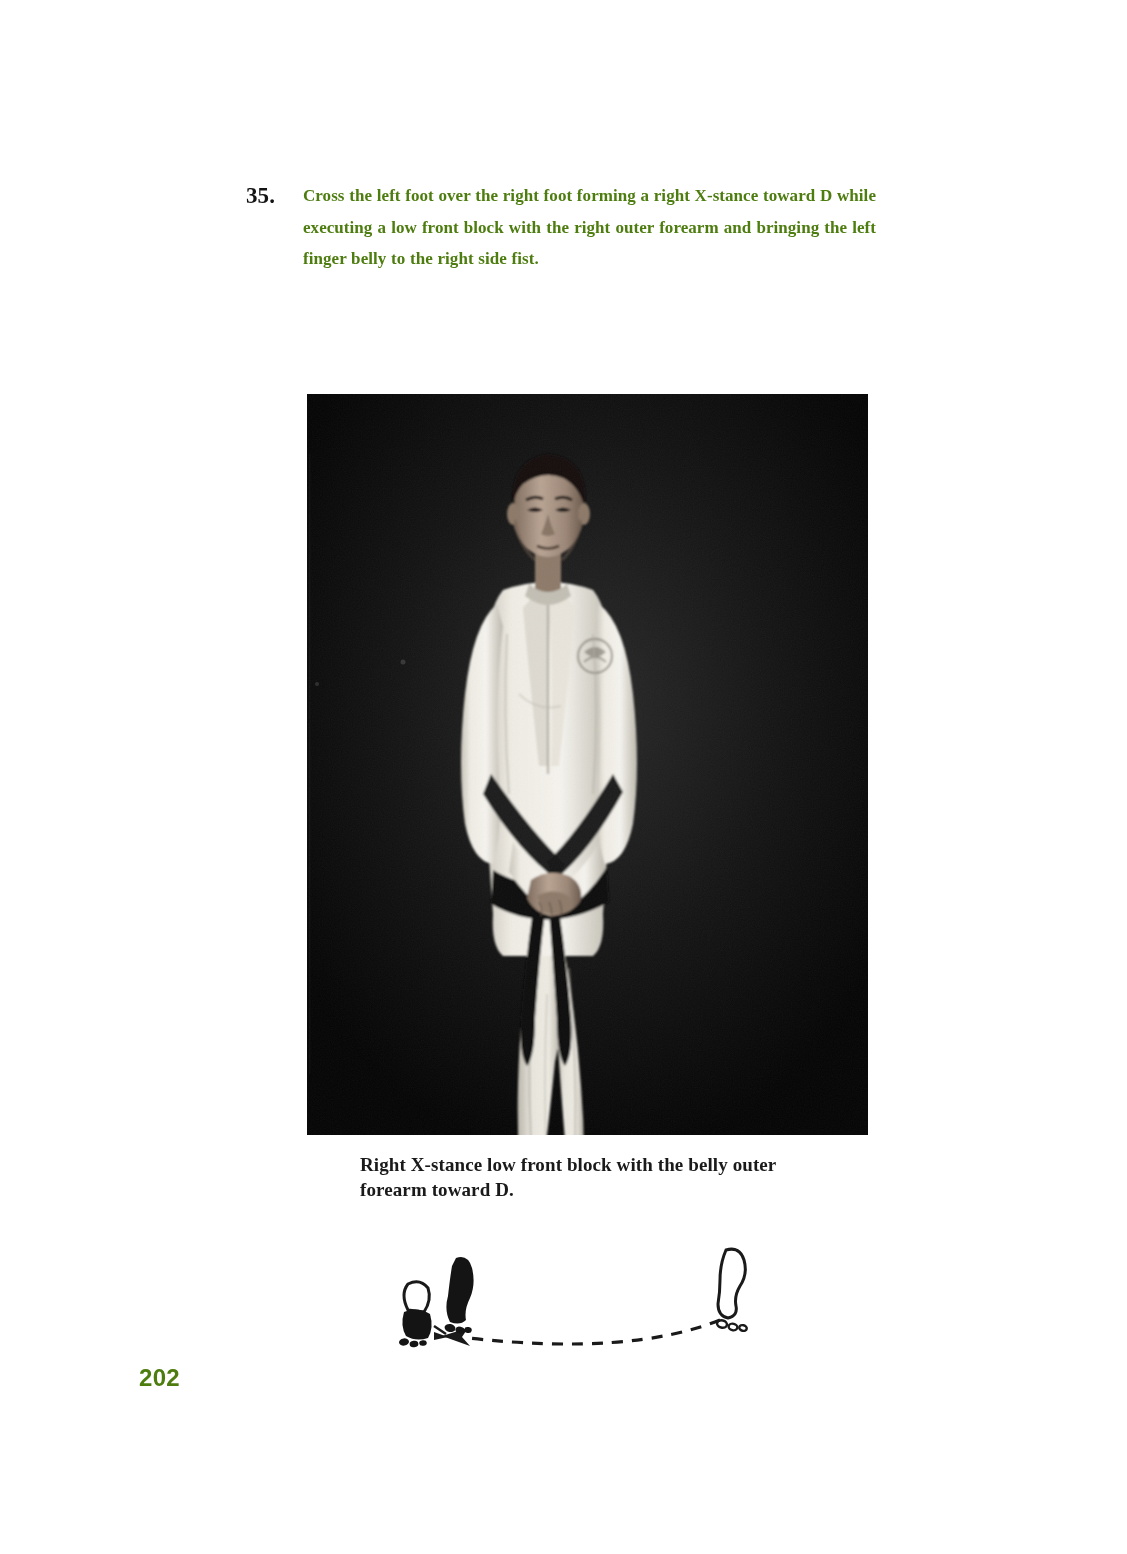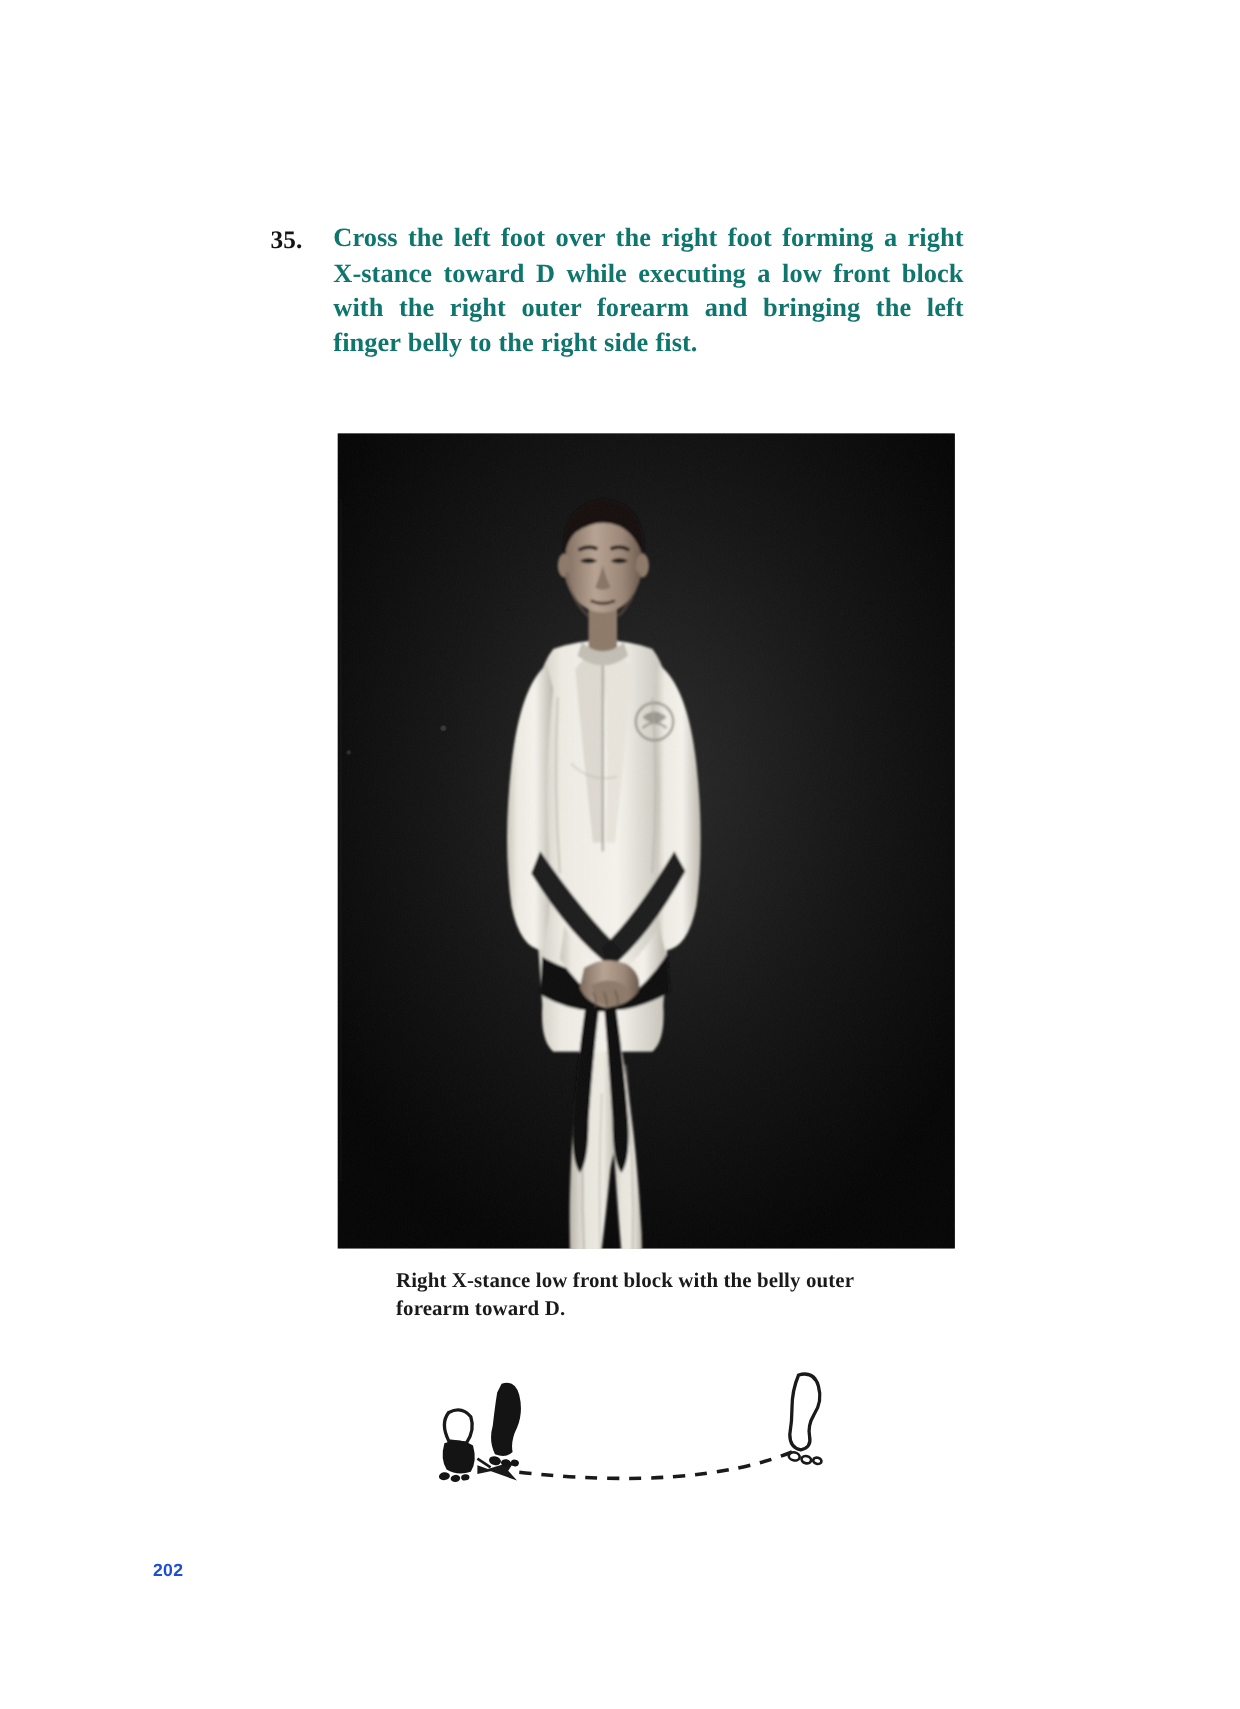--- a/index.html
+++ b/index.html
@@ -13,44 +13,44 @@
     position: relative;
     overflow: hidden;
     font-family: "Liberation Serif", serif;
     color: #000000;
   }
 
   
   .instruction {
     position: absolute;
     left: 246px;
-    top: 202px;
+    top: 180px;
     width: 630px;
     display: flex;
     align-items: flex-start;
   }
   .instruction-number {
     flex: 0 0 auto;
     width: 57px;
     font-family: "Liberation Serif", serif;
     font-weight: bold;
     font-size: 23px;
     line-height: 31.5px;
     letter-spacing: 0.1px;
     color: #141414;
   }
   .instruction-text {
     flex: 1 1 auto;
     font-family: "Liberation Serif", serif;
     font-weight: bold;
-    font-size: 24px;
+    font-size: 17px;
     line-height: 31.5px;
     text-align: justify;
     text-align-last: left;
-    color: #0f766e;
+    color: #4d7c0f;
     letter-spacing: 0.05px;
     word-spacing: 0.4px;
   }
 
   
   .photo-frame {
     position: absolute;
     left: 307px;
     top: 394px;
     width: 561px;
@@ -89,26 +89,26 @@
   .footwork svg {
     display: block;
     width: 100%;
     height: 100%;
   }
 
   
   .page-number {
     position: absolute;
     left: 139px;
-    top: 1415px;
+    top: 1364px;
     font-family: "Liberation Sans", sans-serif;
     font-weight: bold;
-    font-size: 16px;
+    font-size: 24px;
     line-height: 28px;
-    color: #1d4ed8;
+    color: #4d7c0f;
     letter-spacing: 0.3px;
   }
 </style>
 </head>
 <body>
 
 <div class="instruction">
   <div class="instruction-number">35.</div>
   <div class="instruction-text">Cross the left foot over the right foot forming a right X-stance toward D while executing a low front block with the right outer forearm and bringing the left finger belly to the right side fist.</div>
 </div>

